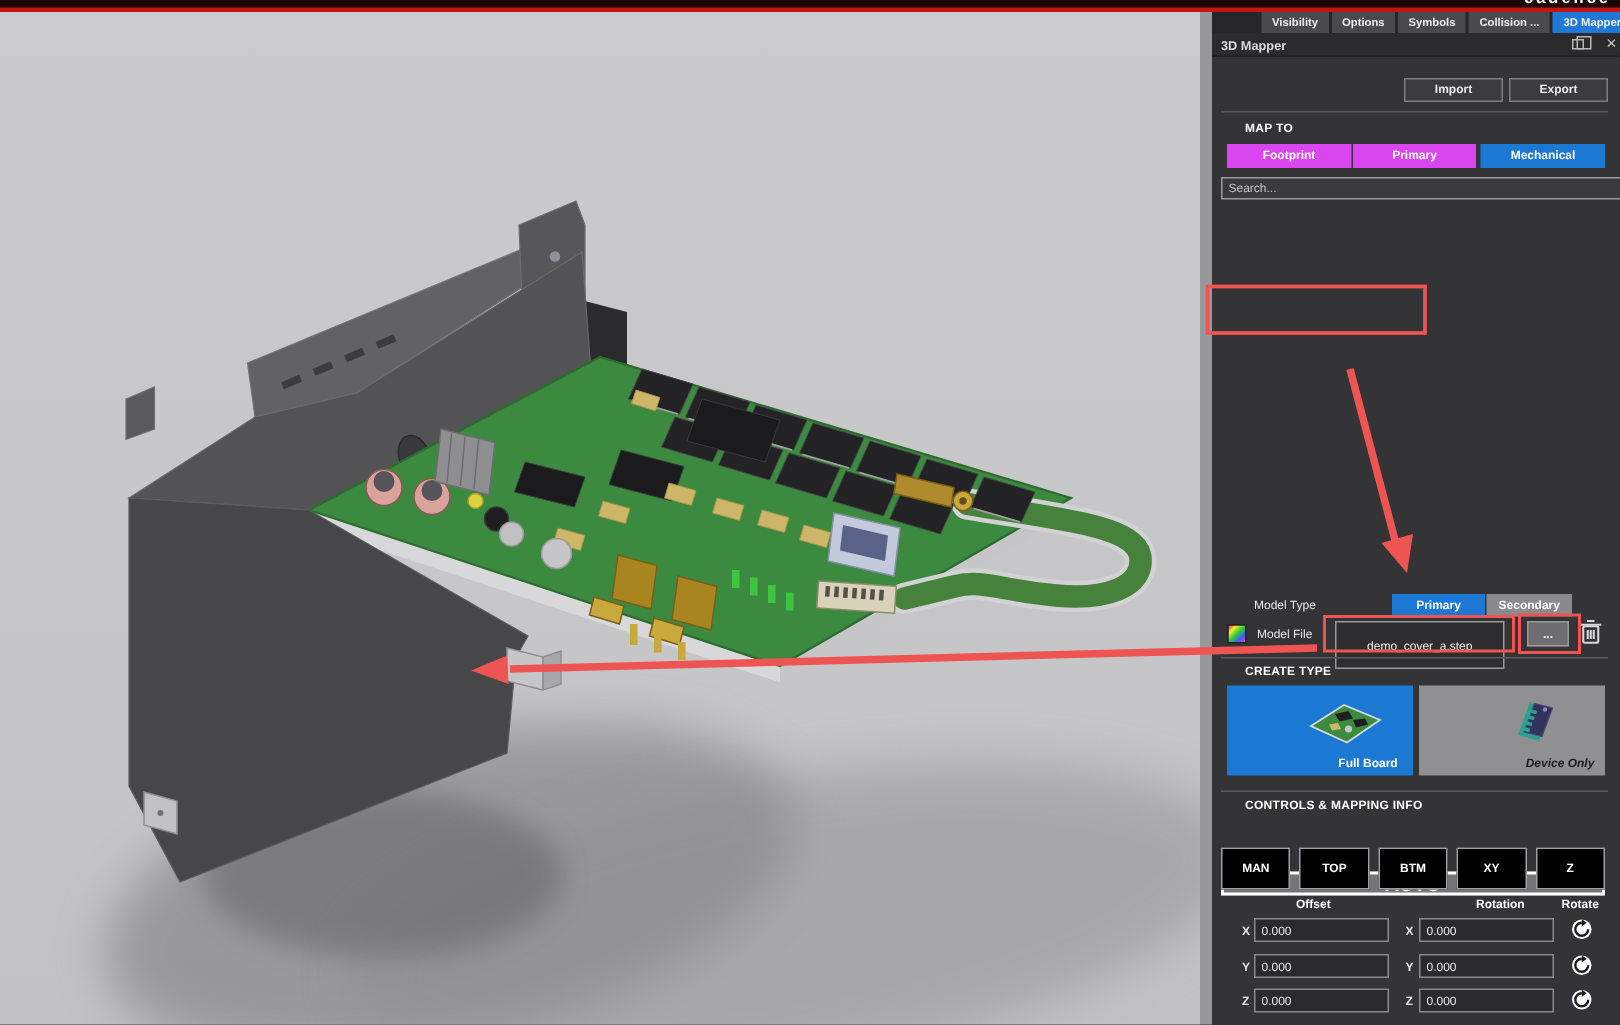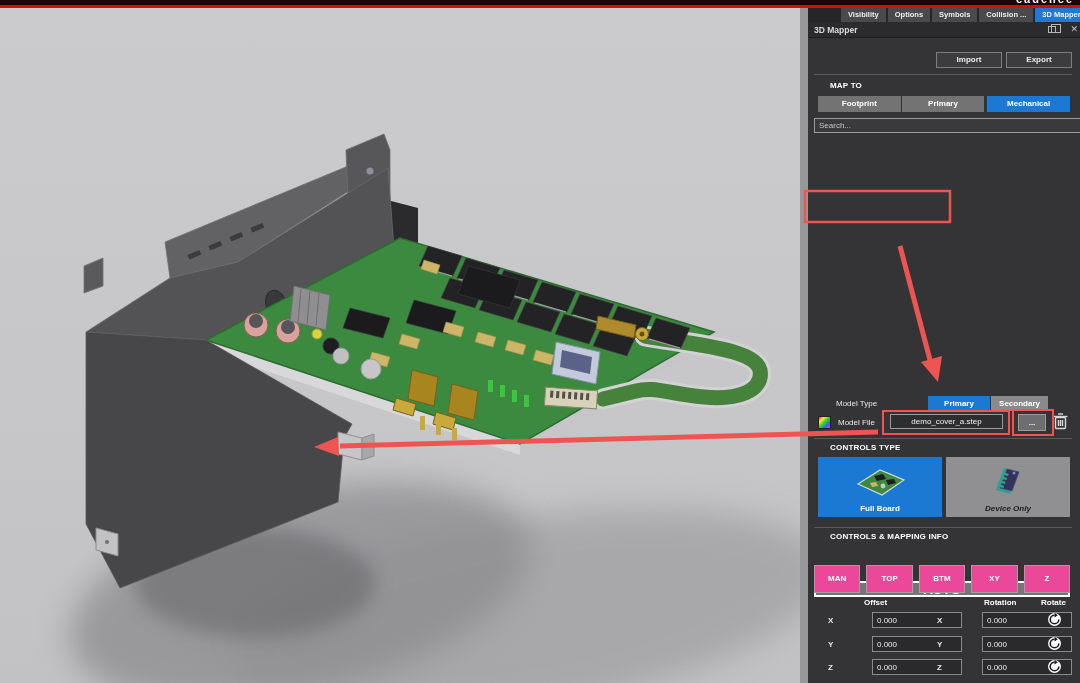--- a/index.html
+++ b/index.html
@@ -35,63 +35,63 @@
 
   .btn { background:#3c3c3e; border:1px solid #7e7e80; color:#ececee; font-weight:bold; font-size:8px;
          text-align:center; line-height:14px; }
   #importbtn { left:128px; top:44px; width:66px; height:16px; }
   #exportbtn { left:198px; top:44px; width:66px; height:16px; }
   .sep { left:6px; width:258px; height:1px; background:#5a5a5c; }
 
   .heading { position:absolute; left:6px; font-size:8px; font-weight:bold; color:#ffffff; letter-spacing:.2px;margin-left:16px; }
 
   #maptabs { left:10px; top:88px; width:252px; height:16px; display:flex; }
-  .mtab { flex:1; background:#737373; color:#fff; font-size:8px; font-weight:bold; text-align:center;
+  .mtab { flex:1; background:#d946ef; color:#fff; font-size:8px; font-weight:bold; text-align:center;
           line-height:16px; margin-right:1px; }
   .mtab.active { background:#1b79d4; margin-left:2px; margin-right:0; }
 
   #search { left:6px; top:110px; width:296px; height:15px; background:#3a3a3c; border:1px solid #9a9a9c;
             color:#c8c8ca; font-size:8px; padding-left:4px; font-family:"Liberation Sans",sans-serif; }
   #search::placeholder { color:#c8c8ca; opacity:1; }
 
   #modellist { left:6px; top:127px; width:256px; height:258px; background:#3e3e40; border:1px solid #6e6e70; overflow:hidden; }
   .litem { height:10.5px; line-height:10.5px; padding-left:5px; font-size:7.5px; color:#eaeaec; white-space:nowrap; }
   .litem.selected { background:#1e7ad6; color:#fff; }
 
   #mtype-label { left:28px; top:391px; font-size:8px; color:#e8e8ea; }
   #mtype-primary   { left:120px; top:388px; width:62px; height:15px; background:#1b79d4; border:none; color:#fff; font-weight:bold; line-height:15px; }
   #mtype-secondary { left:183px; top:388px; width:57px; height:15px; background:#8a8a8c; border:none; color:#fff; font-weight:bold; line-height:15px; }
 
   #swatch { left:10px; top:408px; width:13px; height:13px; border:1px solid #222;
             background:linear-gradient(135deg,#e33 0%,#ee3 25%,#3c3 50%,#36e 75%,#e3e 100%); }
   #mfile-label { left:30px; top:410px; font-size:8px; color:#e8e8ea; }
-  #mfile-field { left:82px; top:406px; width:113px; height:15px; background:#2e2e30; border:1px solid #9a9a9c;
+  #mfile-field { left:82px; top:406px; width:113px; height:32px; background:#2e2e30; border:1px solid #9a9a9c;
                  color:#f0f0f2; font-size:8px; text-align:center; font-family:"Liberation Sans",sans-serif; }
   #browsebtn { left:210px; top:406px; width:28px; height:17px; background:#6e6e70; border:1px solid #9a9a9c;
                color:#fff; line-height:15px; }
   #trashbtn { left:243px; top:405px; width:18px; height:19px; background:none; border:none; }
 
-  .tile { top:449px; width:124px; height:60px; text-align:center; }
+  .tile { top:449px; width:124px; height:60px; text-align:center;padding-left:32px; }
   #tile-full { left:10px;  background:#1b79d4; }
   #tile-dev  { left:138px; background:#909092;font-style:italic; }
   .tile .cap { position:absolute; bottom:4px; width:100%; font-size:8px; font-weight:bold; }
   #tile-full .cap { color:#fff; }
   #tile-dev  .cap { color:#1a1a1a; }
 
   #autobtn { left:6px; top:537px; width:256px; height:16px; background:#757578; border:2px solid #ffffff;
              color:#fff; font-weight:bold; line-height:14px;margin-top:36px; }
   #moderow { left:6px; top:557px; width:256px; height:28px; display:flex; gap:6px; }
-  .modebtn { flex:1; background:#ec4899; border:1px solid #a0a0a2; color:#fff; font-size:8px;
+  .modebtn { flex:1; background:#000000; border:1px solid #a0a0a2; color:#fff; font-size:8px;
              font-weight:bold; text-align:center; line-height:26px; }
 
   .colhdr { position:absolute; top:590px; font-size:8px; font-weight:bold; color:#fff; }
   .axrow  { position:absolute; left:0; width:272px; height:17px; }
   .axlab  { position:absolute; top:4px; font-size:8px; color:#e8e8ea; font-weight:bold; }
   .axfield{ position:absolute; top:0; width:90px; height:16px; background:#2a2a2c; border:1px solid #8a8a8c;
-            color:#ececee; font-size:8px; padding-left:4px; font-family:"Liberation Sans",sans-serif;margin-left:36px; }
+            color:#ececee; font-size:8px; padding-left:4px; font-family:"Liberation Sans",sans-serif; }
   .rotbtn { position:absolute; left:238px; top:0; width:17px; height:17px; background:none; border:none; }
 
   #overlay { left:0; top:0; width:1080px; height:683px; pointer-events:none; z-index:50; }
 </style>
 </head>
 <body>
 
 <div id="topstrip" class="abs">
   <span id="brand">cadence</span>
   <div class="redline"></div>
@@ -298,21 +298,21 @@
           <line x1="0.5" y1="3.5" x2="14.5" y2="3.5"></line>
       <line x1="5" y1="1" x2="10" y2="1"></line>
           <line x1="5.5" y1="7" x2="5.5" y2="13"></line>
       <line x1="7.5" y1="7" x2="7.5" y2="13"></line>
           <line x1="9.5" y1="7" x2="9.5" y2="13"></line>
         </g>
       </svg>
   </button>
 
   <div class="abs sep" style="top:430px"></div>
-  <div class="heading" style="top:435px">CONTROLS TYPE</div>
+  <div class="heading" style="top:435px">CREATE TYPE</div>
 
   <div id="tile-full" class="abs tile">
     <svg width="60" height="38" viewBox="0 0 60 38" style="margin-top:5px">
       <polygon points="8,22 30,8 54,18 32,33" fill="#3c8a40" stroke="#d8d8da" stroke-width="1.2"></polygon>
       <polygon points="24,14 33,12 36,17 27,19" fill="#1e1e20"></polygon>
       <polygon points="36,18 44,17 46,21 38,23" fill="#1e1e20"></polygon>
       <polygon points="20,21 26,20 28,24 22,25" fill="#cdb668"></polygon>
       <circle cx="33" cy="24" r="2.4" fill="#c6c6c8"></circle>
     </svg>
     <div class="cap">Full Board</div>

